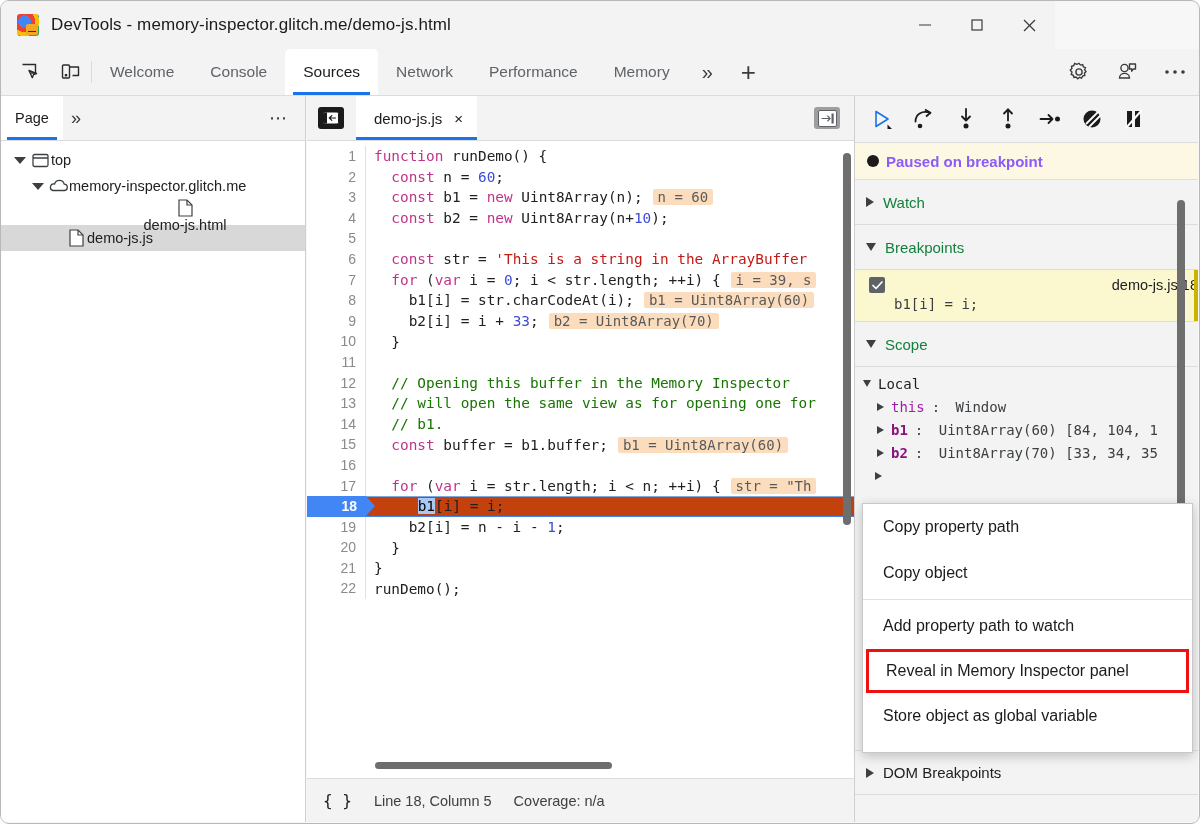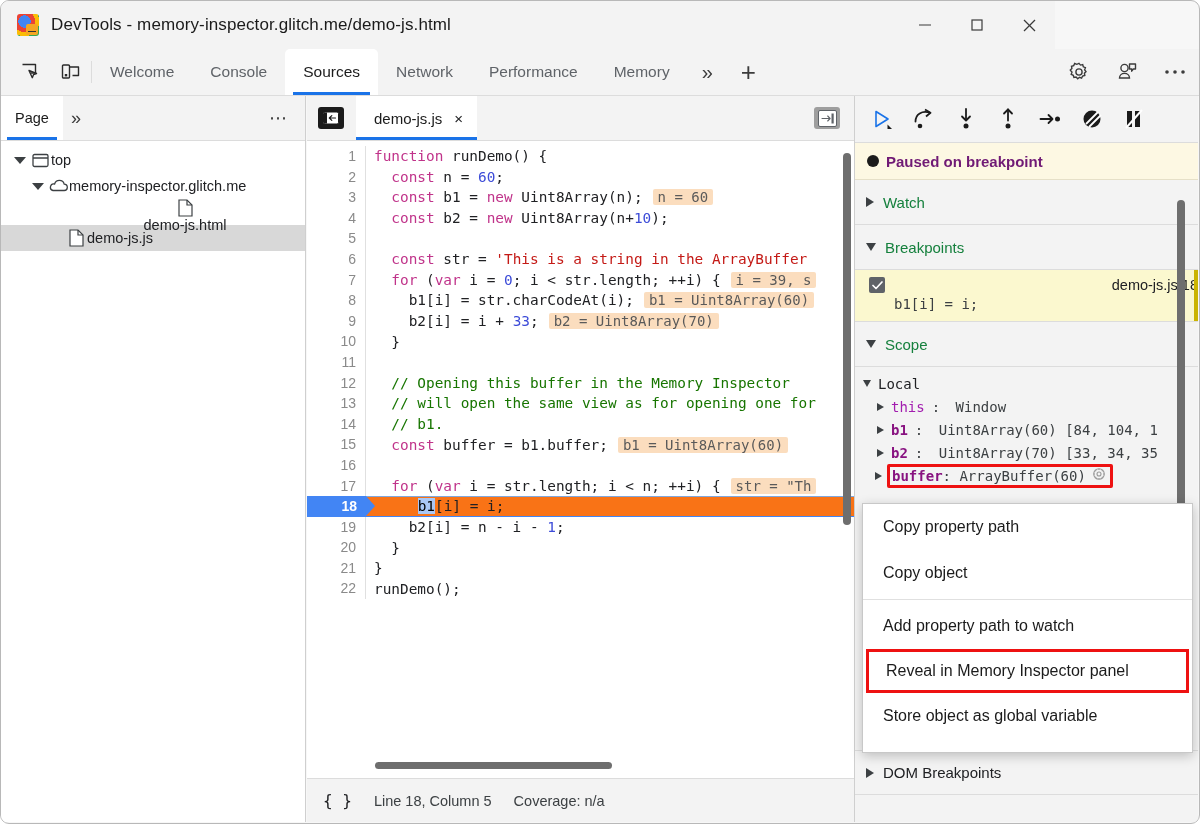--- a/index.html
+++ b/index.html
@@ -146,21 +146,21 @@
   .cline {
     display: flex; align-items: center; height: 20.6px;
     font-family: "DejaVu Sans Mono", monospace; font-size: 14.4px; white-space: pre;
     position: relative;
   }
   .gutter {
     width: 59px; flex: none; text-align: right; padding-right: 9px;
     color: #8a8a8a; font-family: "Liberation Sans", sans-serif; font-size: 14px;
     border-right: 1px solid #e0e0e0; height: 20.6px; line-height: 20.6px;
   }
-  .cline.bp-line { background: #f97316; }
+  .cline.bp-line { background: #c2410c; }
   .cline.bp-line .gutter {
     background: #4285f4; color: #ffffff; font-weight: bold; border-right: none;
     position: relative;
   }
   .cline.bp-line .gutter::after {
     content: ""; position: absolute; left: 59px; top: 0;
     border-top: 10.3px solid transparent; border-bottom: 10.3px solid transparent;
     border-left: 9px solid #4285f4;
   }
   .ctext { padding-left: 8px; }
@@ -204,21 +204,21 @@
   .dbg-toolbar {
     height: 47px; display: flex; align-items: center; gap: 0;
     border-bottom: 1px solid #dcdcdc; background: #f3f3f3; padding-left: 6px;
   }
   .dbg-btn { width: 42px; height: 40px; display: flex; align-items: center; justify-content: center; }
   .paused-bar {
     height: 37px; background: #fdf8e3; display: flex; align-items: center; gap: 7px;
     padding-left: 12px; border-bottom: 1px solid #e6e0c8;
   }
   .paused-dot { width: 12px; height: 12px; border-radius: 50%; background: #1b1b1b; flex: none; }
-  .paused-text { font-size: 15px; font-weight: bold; color: #701a75; }
+  .paused-text { font-size: 15px; font-weight: bold; color: #8b5cf6; }
   .sec-head {
     height: 45px; display: flex; align-items: center; gap: 9px; padding-left: 11px;
     font-size: 15px; color: #15803d; border-bottom: 1px solid #dcdcdc; background: #f3f3f3;
   }
   .tri-r { width: 0; height: 0; border-top: 5.5px solid transparent; border-bottom: 5.5px solid transparent; border-left: 8px solid #3c4043; flex: none; }
   .tri-d { width: 0; height: 0; border-left: 5.5px solid transparent; border-right: 5.5px solid transparent; border-top: 8px solid #3c4043; flex: none; }
   .bp-item {
     background: #fbf8cf; padding: 7px 0 9px 14px; border-bottom: 1px solid #dcdcdc;
     position: relative;
   }
@@ -590,30 +590,20 @@
 
       <div class="sc-row indent">
         <div class="tri-r sm"></div>
         <span class="sc-prop">b2</span>
           <span class="sc-val">:&nbsp;</span>
           <span class="sc-val">Uint8Array(70) [33, 34, 35</span>
       </div>
 
       <div class="sc-row indent" style="padding-left:20px;">
         <div class="tri-r sm"></div>
-        <div class="buffer-hl">
-          <span><span class="sc-prop">buffer</span><span class="sc-val">:&nbsp;</span><span class="sc-val">ArrayBuffer(60)</span></span>
-          <span class="gear-glyph">
-            <svg width="14" height="14" viewBox="0 0 14 14" fill="none" stroke="#9a9a9a" stroke-width="1.1">
-              <circle cx="7" cy="7" r="2"></circle>
-              <circle cx="7" cy="7" r="5.3"></circle>
-              <path d="M7 1.7v1.3M7 11v1.3M1.7 7h1.3M11 7h1.3M3.3 3.3l.9.9M9.8 9.8l.9.9M10.7 3.3l-.9.9M4.2 9.8l-.9.9"></path>
-            </svg>
-          </span>
-        </div>
       </div>
     </div>
 
     <div class="dbg-vscroll"></div>
 
     <div class="dom-bp">
       <div class="tri-r"></div>
       <span>DOM Breakpoints</span>
     </div>
   </div>

